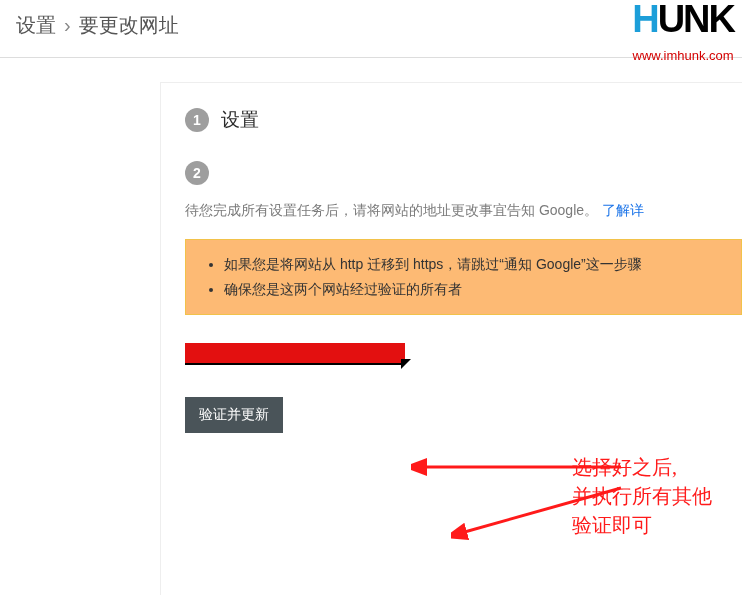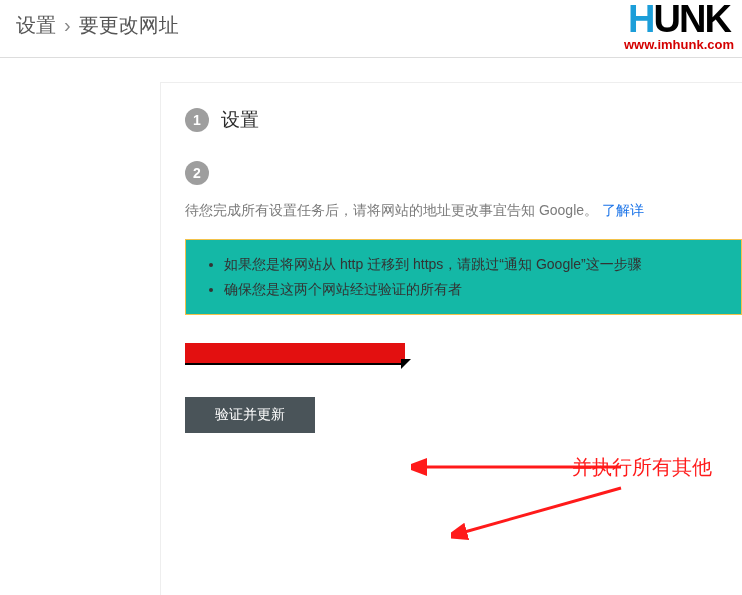--- a/index.html
+++ b/index.html
@@ -31,23 +31,23 @@
       font-size: 38px;
       font-weight: 900;
       letter-spacing: -2px;
       color: #000;
       line-height: 0.9;
     }
     .logo-text .h-blue { color: #1c9ed9; display:inline-block; position:relative;}
     .logo-url {
       font-size: 13px;
       color: #d40000;
-      font-weight: bold;
+      font-weight: normal;
       letter-spacing: 0;
-      margin-top: 1px;
+      margin-top: 12px;
     }
     .divider {
       border-top: 1px solid #ddd;
       margin-top: 6px;
     }
     .main {
       margin-left: 160px;
       margin-top: 24px;
       padding-right: 0;
       border-left: 1px solid #eee;
@@ -87,21 +87,21 @@
       color: #7b7b7b;
       line-height: 1.7;
       margin-left: 0;
     }
     .link {
       color: #1a73e8;
       cursor: pointer;
     }
     .notice-box {
       border: 1px solid #f2c24a;
-      background: #14b8a6;
+      background: #fdba74;
       padding: 12px 20px;
       margin-top: 16px;
       font-size: 14px;
       color: #333;
     }
     .notice-box ul { list-style: disc; padding-left: 18px; }
     .notice-box li { line-height: 1.8; }
     .redact {
       display: inline-block;
       width: 220px;
@@ -119,21 +119,21 @@
       border:5px solid transparent;
       border-left-color:#000;
       border-top-color:#000;
       width:0;height:0;
     }
     .btn {
       display: inline-block;
       background: #4a5459;
       color: #fff;
       font-size: 14px;
-      padding: 9px 30px;
+      padding: 9px 14px;
       border: none;
       margin-top: 28px;
       cursor: pointer;
     }
     
     .arrow {
       position: absolute;
       pointer-events: none;
     }
     .annotation {
@@ -210,16 +210,18 @@
   <svg class="arrow" style="left:290px; top:400px;" width="180" height="60">
     <defs>
         <marker id="ah2" markerWidth="10" markerHeight="10" refX="2" refY="3" orient="auto">
           <path d="M0,0 L0,6 L8,3 z" fill="#ff1a1a"></path>
         </marker>
       </defs>
     <line x1="170" y1="5" x2="10" y2="50" stroke="#ff1a1a" stroke-width="3" marker-end="url(#ah2)"></line>
   </svg>
 
   <div class="annotation">
+    <div>选择好之后,</div>
     <div>并执行所有其他</div>
+    <div>验证即可</div>
   </div>
 
 </div>
 
 </body></html>

